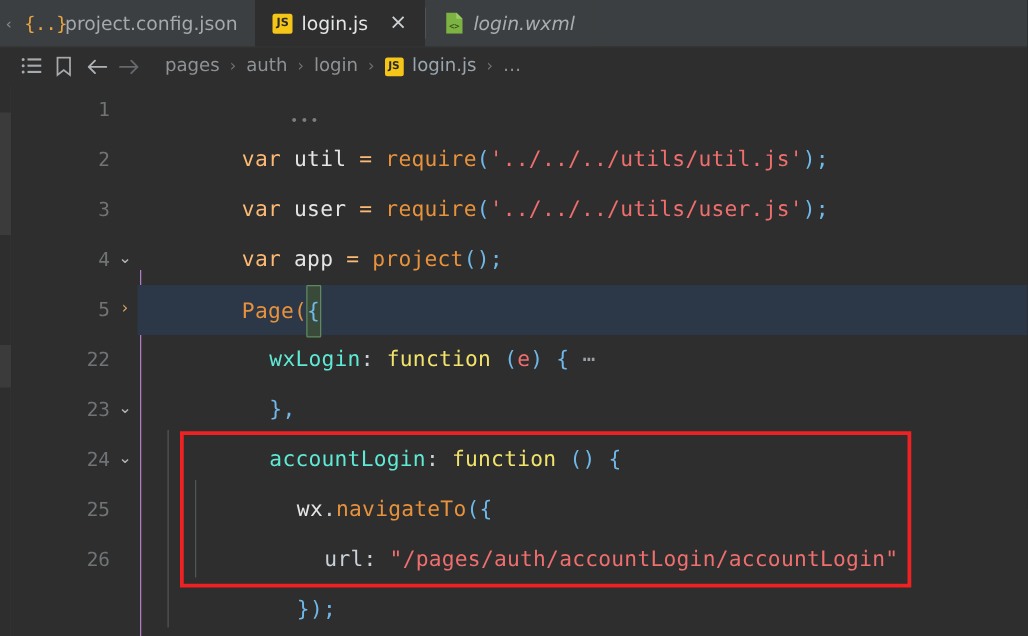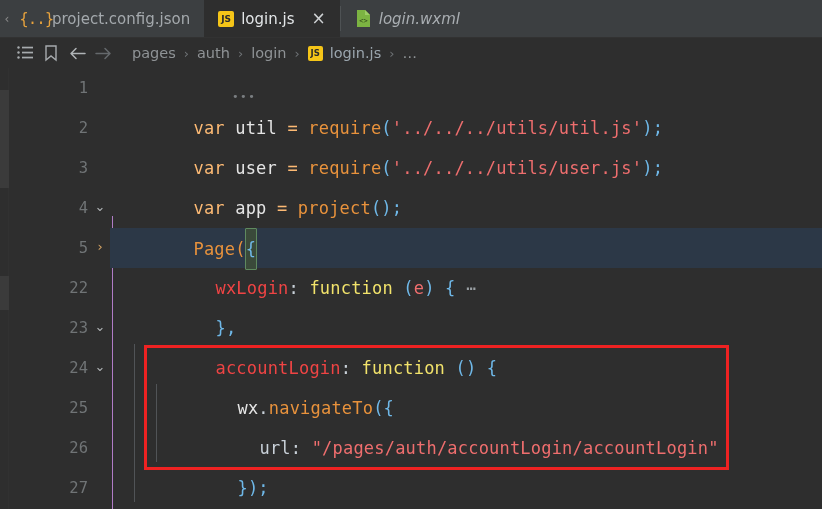--- a/index.html
+++ b/index.html
@@ -192,21 +192,21 @@
     letter-spacing: 0.2px;
     color: #a9b7c6;
   }
 
   
   .t-kw   { color: #fdba74; }      
   .t-var  { color: #e5e5e5; }      
   .t-fn   { color: #e8923c; }      
   .t-str  { color: #ef6e6e; }      
   .t-punc { color: #6fb8e8; }
-  .t-prop { color: #ef4444; }      
+  .t-prop { color: #5eead4; }      
   .t-funcw{ color: #f2e36b; }      
   .t-param{ color: #6fb8e8; }
   .t-white{ color: #c9d1d9; }
   .t-ellip{ color: #9aa0a4; }
 
   .indent-guide {
     position: absolute;
     width: 1px;
   }
   .ig-pink { background: #b07cc6; }
@@ -347,23 +347,20 @@
       <div class="row" style="top:280px;">
         <span class="ln">24</span>
         <span class="fold">⌄</span>
       </div>
       <div class="row" style="top:320px;">
           <span class="ln">25</span>
         </div>
       <div class="row" style="top:360px;">
           <span class="ln">26</span>
         </div>
-      <div class="row" style="top:400px;">
-          <span class="ln">27</span>
-        </div>
     </div>
 
     <div class="code-area">
 
       <div class="indent-guide ig-pink" style="left:2px;  top:148px; height:293px;"></div>
       <div class="indent-guide ig-grey" style="left:24px; top:276px; height:158px;"></div>
       <div class="indent-guide ig-grey" style="left:46px; top:316px; height:78px;"></div>
 
       <div class="row highlight" style="top:160px;background:#2c3847;"></div>
 

